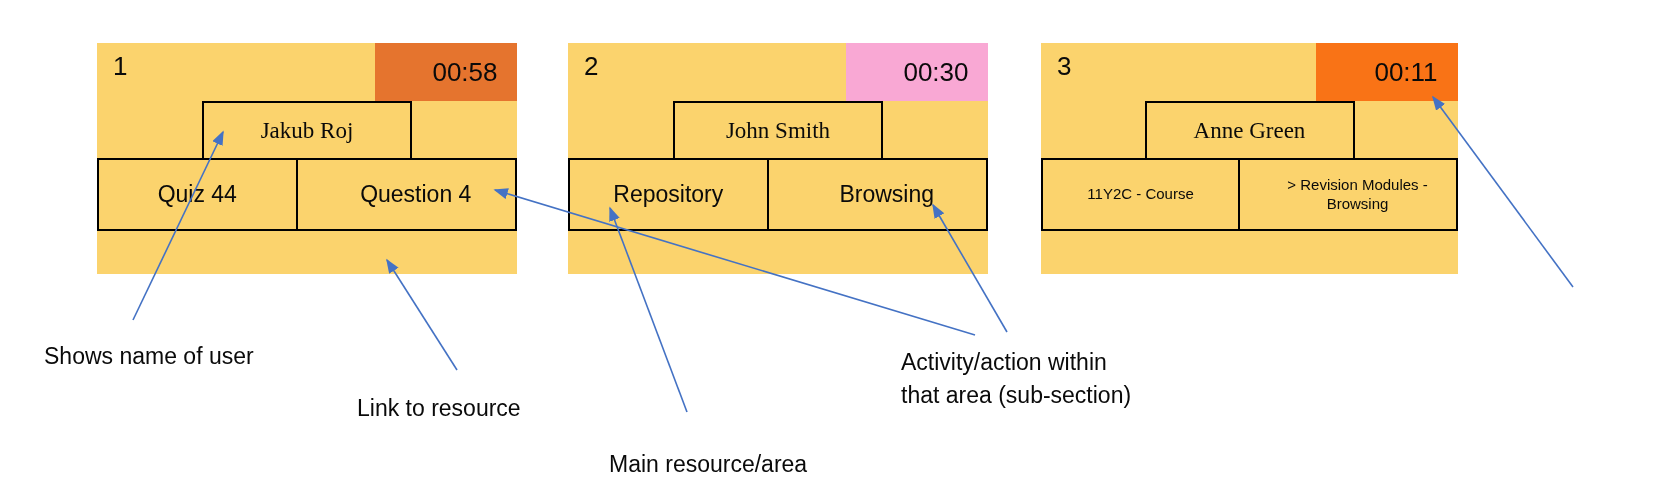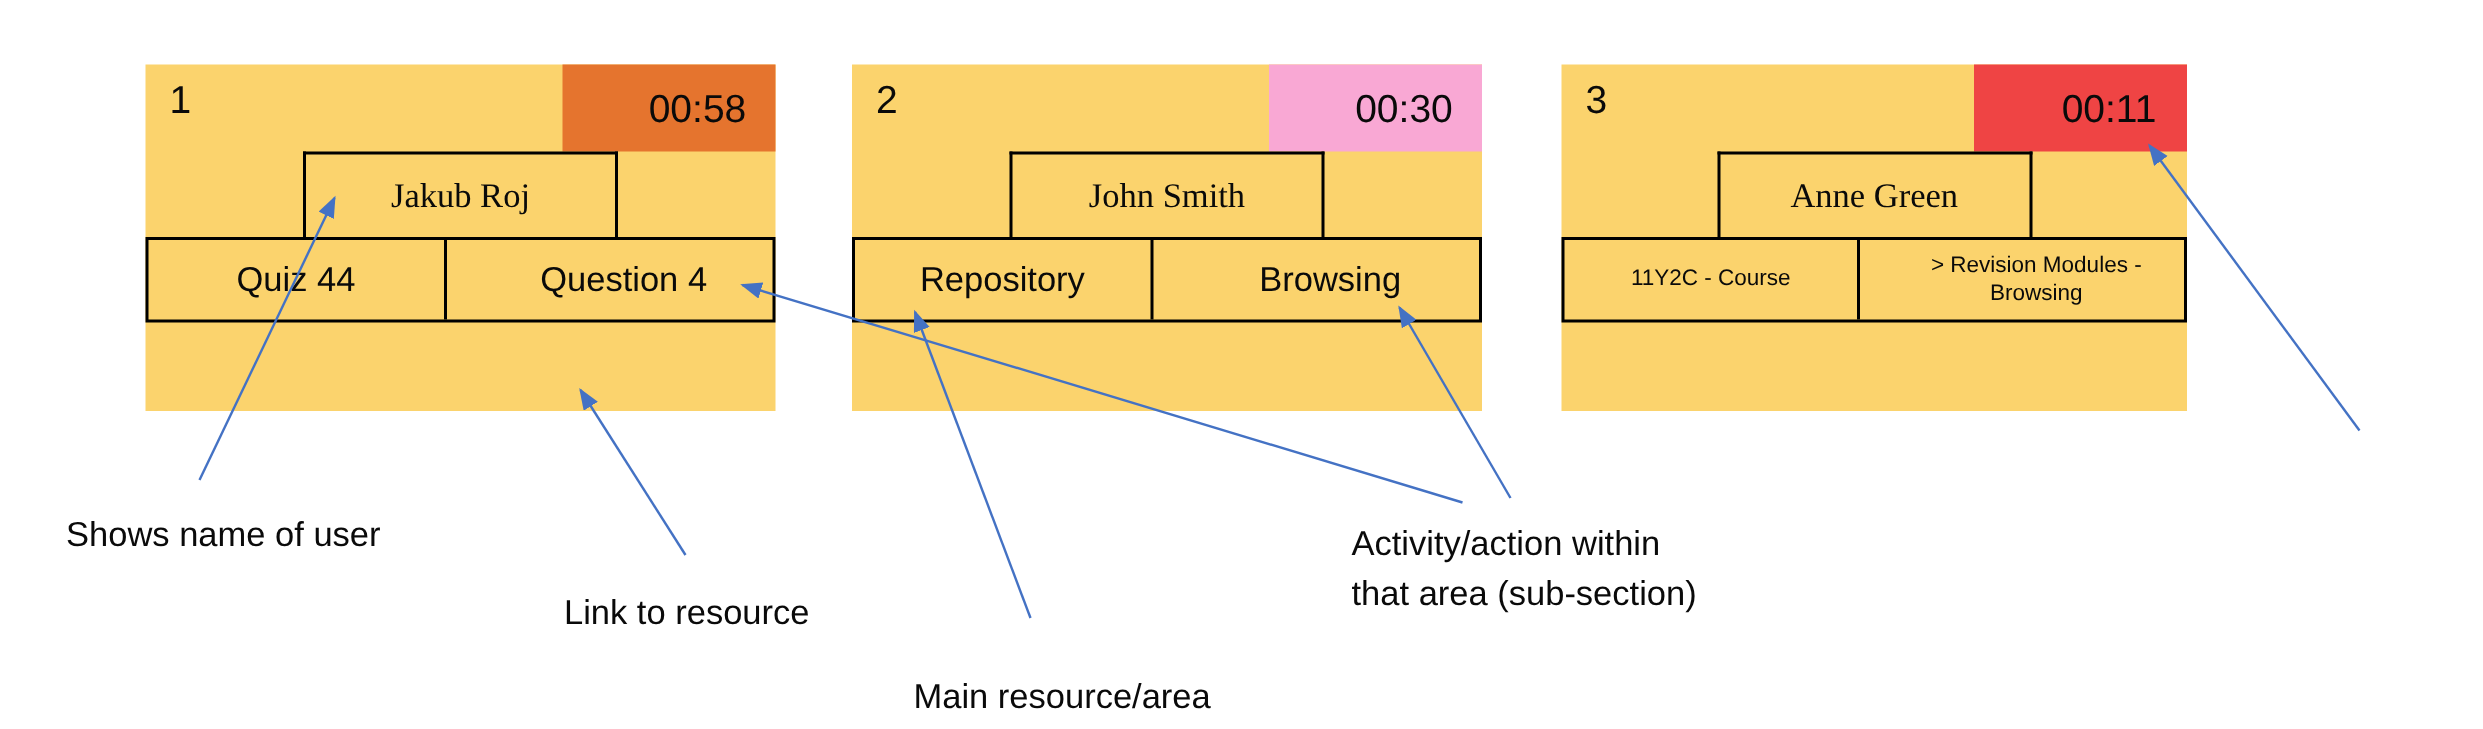--- a/index.html
+++ b/index.html
@@ -10,21 +10,21 @@
   .card{position:absolute;top:43px;width:420px;height:231px;}
   .card-bg{position:absolute;inset:0;}
   .card-header{position:relative;height:58px;}
   .card-number{position:absolute;left:16px;top:8px;font-size:26px;}
   .timer{position:absolute;right:0;top:0;width:104px;height:58px;
          display:flex;align-items:center;justify-content:center;font-size:26px;padding-left:38px;}
   .name-row{position:relative;height:57px;font-family:Liberation Serif, serif;}
   .name-box{position:absolute;left:50%;transform:translateX(-50%);width:210px;height:100%;
             border:2px solid #000;border-bottom:none;box-sizing:border-box;
             display:flex;align-items:center;justify-content:center;font-size:23px;}
-  .resource-row{position:relative;height:57px;display:flex;
+  .resource-row{position:relative;height:73px;display:flex;
             border:2px solid #000;box-sizing:border-box;gap:19px;}
   .cell{width:50%;display:flex;align-items:center;justify-content:center;
             font-size:23px;text-align:center;box-sizing:border-box;}
   .cell.left{border-right:2px solid #000;}
   .cell.small{font-size:15px;line-height:1.25;padding:0 20px;}
   .jump-row{height:57px;display:flex;align-items:center;justify-content:center;font-size:23px;}
 
   
   .annotation{position:absolute;font-size:23px;line-height:1.44;}
 
@@ -65,34 +65,34 @@
       <div class="cell left">Repository</div>
       <div class="cell">Browsing</div>
     </div>
     <div class="jump-row">Jump to…</div>
   </div>
 
   <div class="card" style="left:1041px;width:417px">
     <div class="card-bg" style="background-color: rgb(251, 211, 109);"></div>
     <div class="card-header">
       <span class="card-number">3</span>
-      <div class="timer" style="background-color: #ef4444;">00:11</div>
+      <div class="timer" style="background-color: #f97316;">00:11</div>
     </div>
     <div class="name-row">
       <div class="name-box">Anne Green</div>
     </div>
     <div class="resource-row">
       <div class="cell left small">11Y2C - Course</div>
       <div class="cell small">&gt; Revision Modules - Browsing</div>
     </div>
     <div class="jump-row">Jump to…</div>
   </div>
 
   <div class="annotation" style="left:44px;top:340px;white-space:nowrap">Shows name of user</div>
-  <div class="annotation" style="left:376px;top:392px;white-space:nowrap">Link to resource</div>
+  <div class="annotation" style="left:357px;top:392px;white-space:nowrap">Link to resource</div>
   <div class="annotation" style="left:609px;top:448px;white-space:nowrap">Main resource/area</div>
   <div class="annotation" style="left:901px;top:346px;width:250px">Activity/action within that area (sub-section)</div>
 
   <svg id="arrows" viewBox="0 0 1655 486">
     <defs>
       <marker id="ah" markerWidth="12" markerHeight="10" refX="8" refY="3.5" orient="auto">
         <path d="M0,0 L9,3.5 L0,7 Z" fill="#4472C4"></path>
       </marker>
     </defs>
   <line x1="133" y1="320" x2="223" y2="132" stroke="#4472C4" stroke-width="1.6" marker-end="url(#ah)"></line>

